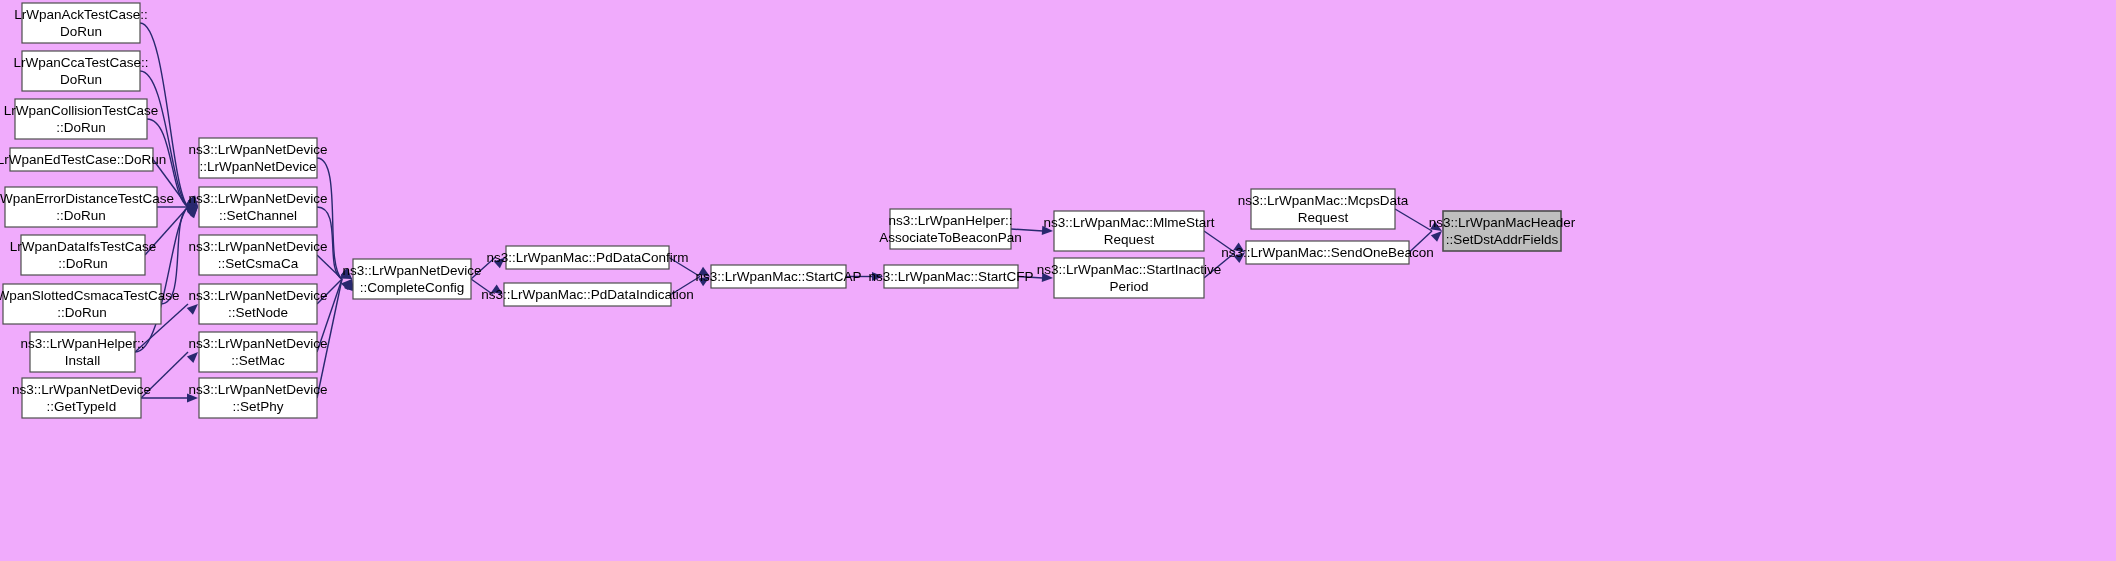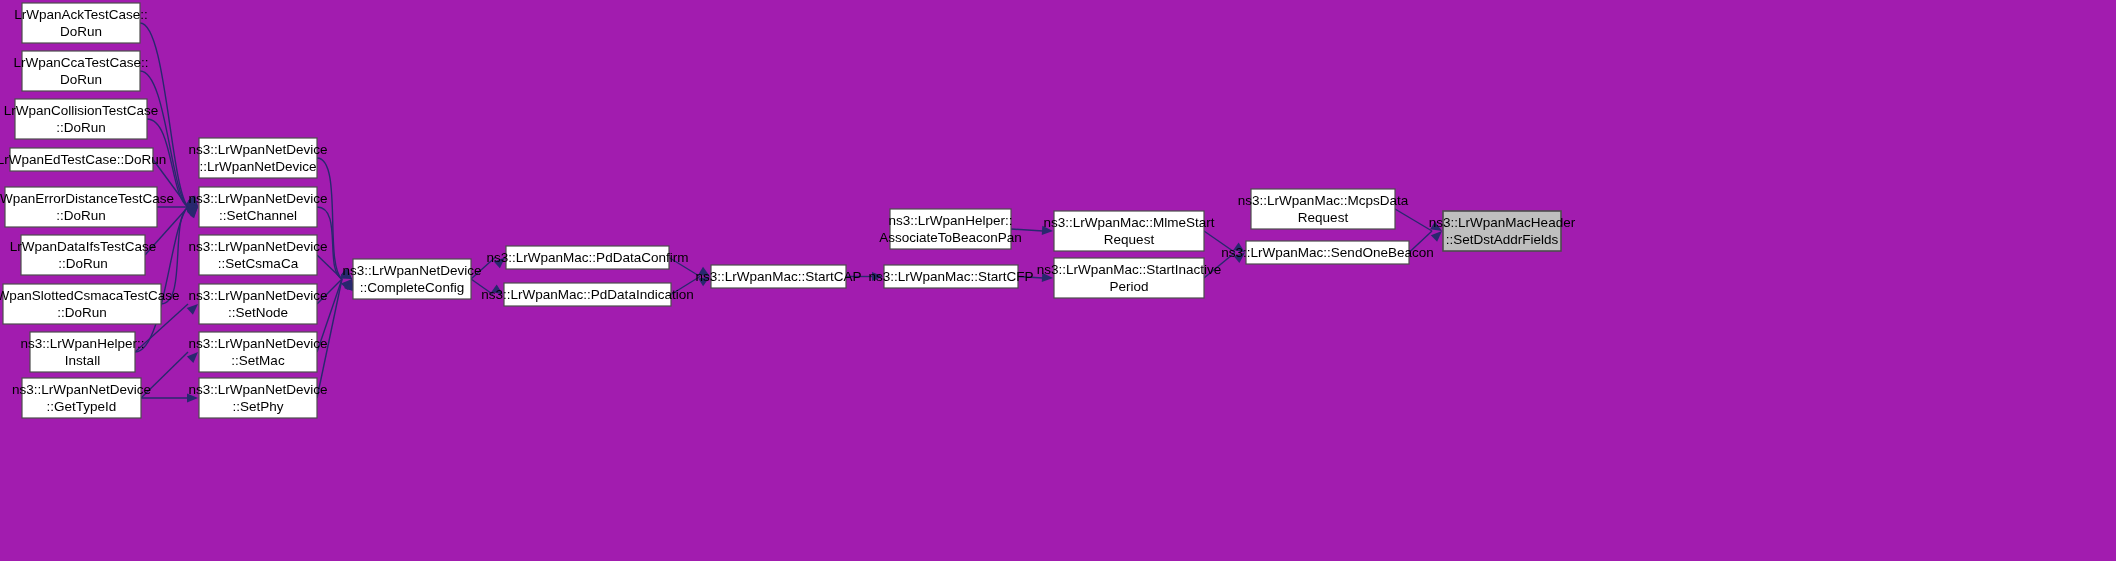--- a/index.html
+++ b/index.html
@@ -4,21 +4,21 @@
 <style>
   html, body {
     margin: 0;
     padding: 0;
     background: #ffffff;
   }
   #canvas {
     position: relative;
     width: 2116px;
     height: 561px;
-    background: #a21caf;
+    background: #f0abfc;
     font-family: "Liberation Sans", sans-serif;
     overflow: hidden;
   }
   #graph-svg {
     position: absolute;
     left: 0;
     top: 0;
     width: 2116px;
     height: 561px;
   }

